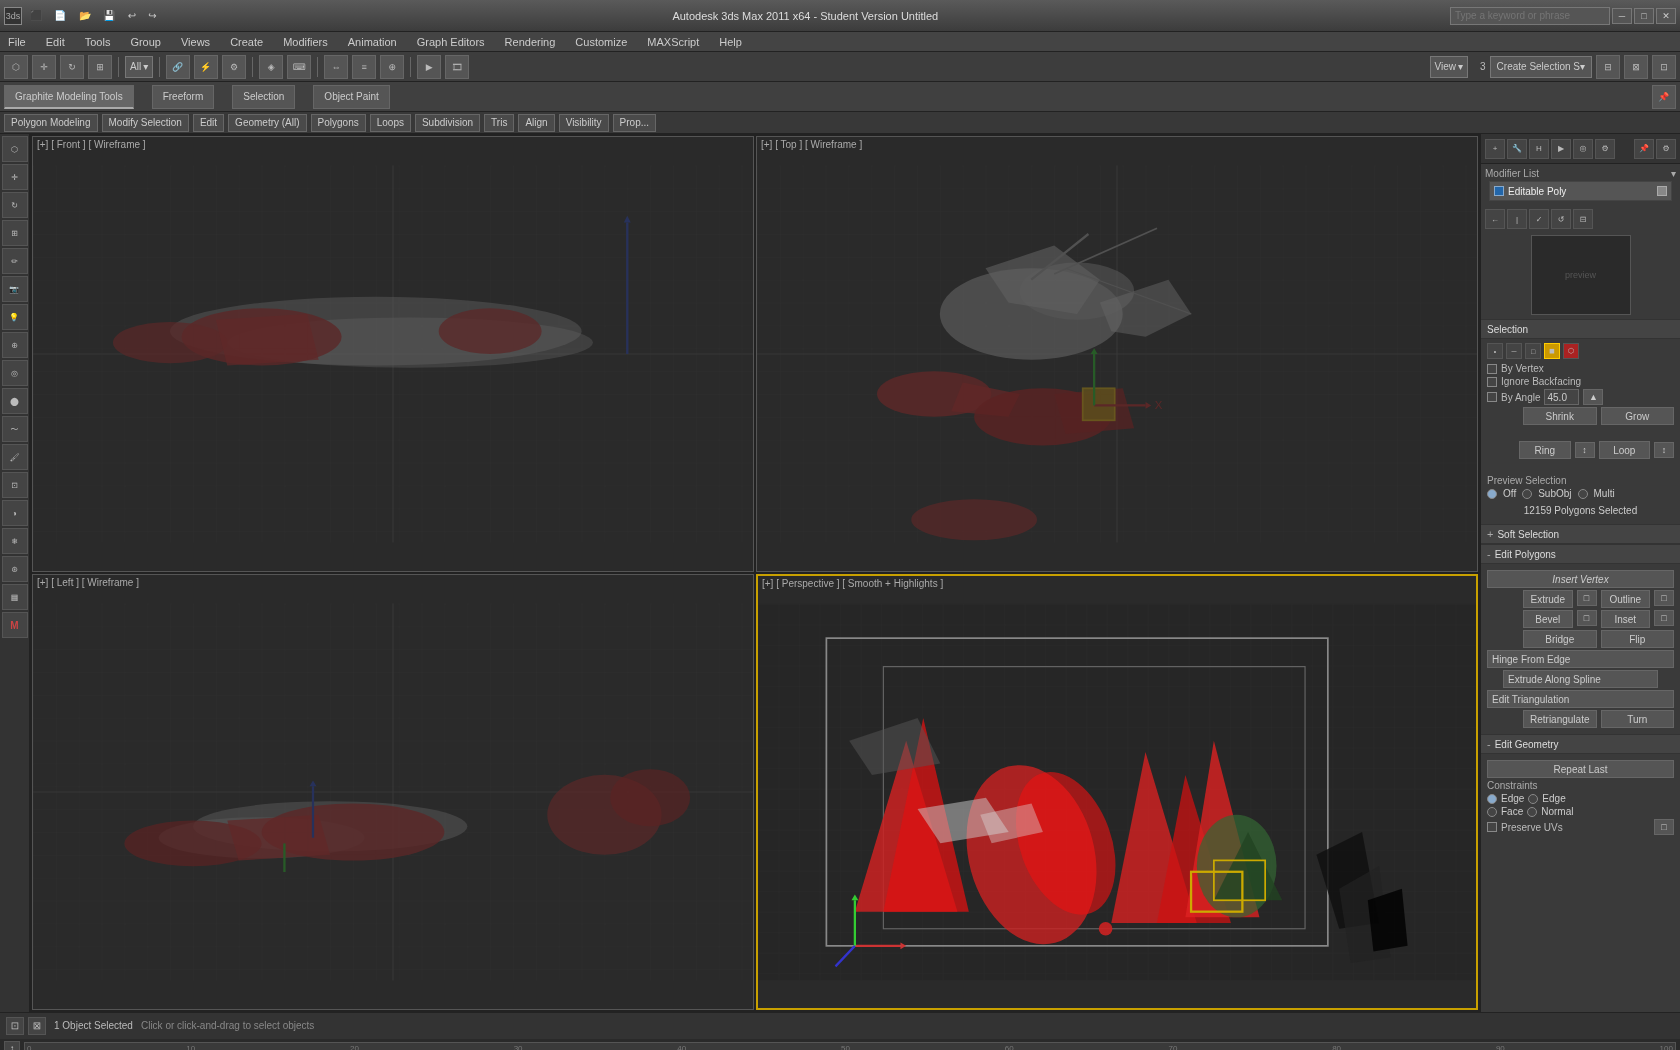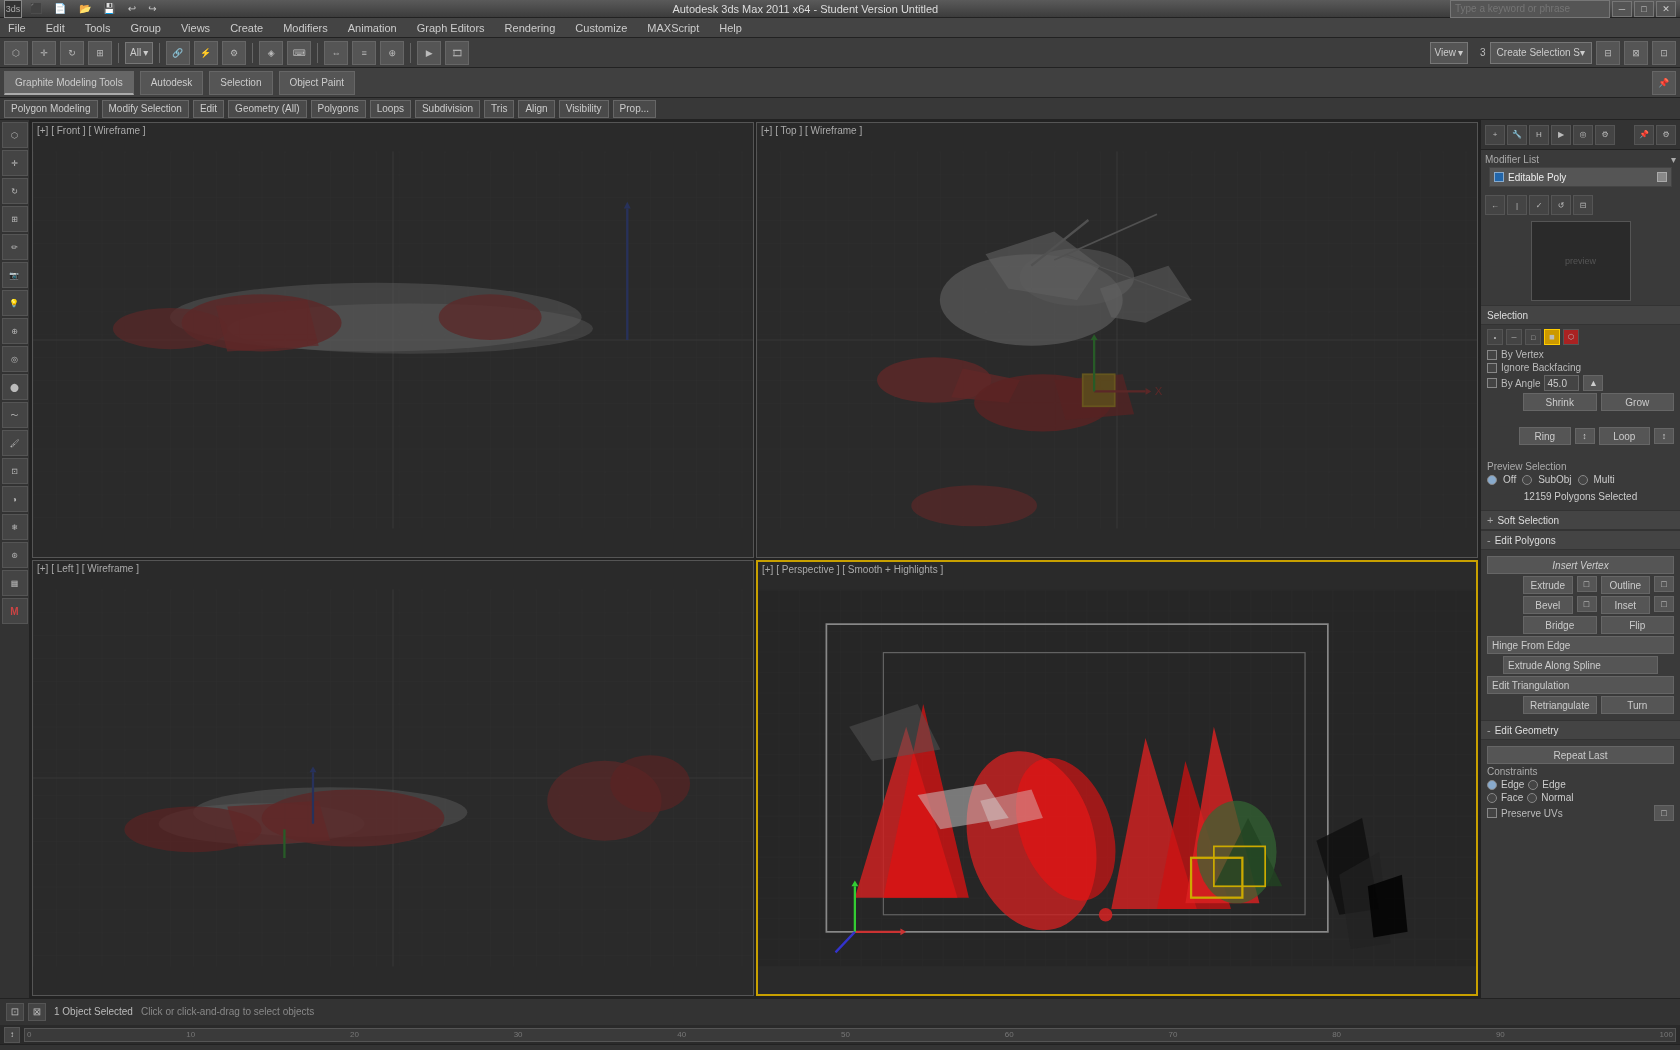--- a/index.html
+++ b/index.html
@@ -8,21 +8,21 @@
       height: 1050px;
       background: #3a3a3a;
       font-family: 'Arial', sans-serif;
       font-size: 11px;
       color: #cccccc;
       overflow: hidden;
     }
 
     
     #title-bar {
-      height: 18px;
+      height: 32px;
       background: linear-gradient(to bottom, #5a5a5a, #3c3c3c);
       display: flex;
       align-items: center;
       justify-content: space-between;
       padding: 0 4px;
       border-bottom: 1px solid #222;
     }
     #title-bar-left {
       display: flex;
       align-items: center;
@@ -140,21 +140,21 @@
       align-items: center;
     }
 
     
     #ribbon {
       height: 30px;
       background: #404040;
       display: flex;
       align-items: center;
       padding: 0 4px;
-      gap: 4px;
+      gap: 16px;
       border-bottom: 1px solid #222;
     }
     .ribbon-tab {
       height: 24px;
       padding: 0 10px;
       background: #555;
       border: 1px solid #666;
       color: #ccc;
       font-size: 10px;
       cursor: pointer;
@@ -564,21 +564,21 @@
       <span>Create Selection S▾</span>
     </div>
     <div class="tool-btn">⊟</div>
     <div class="tool-btn">⊠</div>
     <div class="tool-btn">⊡</div>
   </div>
 </div>
 
 <div id="ribbon">
   <div class="ribbon-tab active">Graphite Modeling Tools</div>
-  <div class="ribbon-tab">Autodesk</div>
+  <div class="ribbon-tab">Freeform</div>
   <div class="ribbon-tab">Selection</div>
   <div class="ribbon-tab">Object Paint</div>
   <div style="flex:1"></div>
   <div class="tool-btn">📌</div>
 </div>
 
 <div id="sub-ribbon">
   <div class="sub-ribbon-btn">Polygon Modeling</div>
   <div class="sub-ribbon-btn">Modify Selection</div>
   <div class="sub-ribbon-btn">Edit</div>

